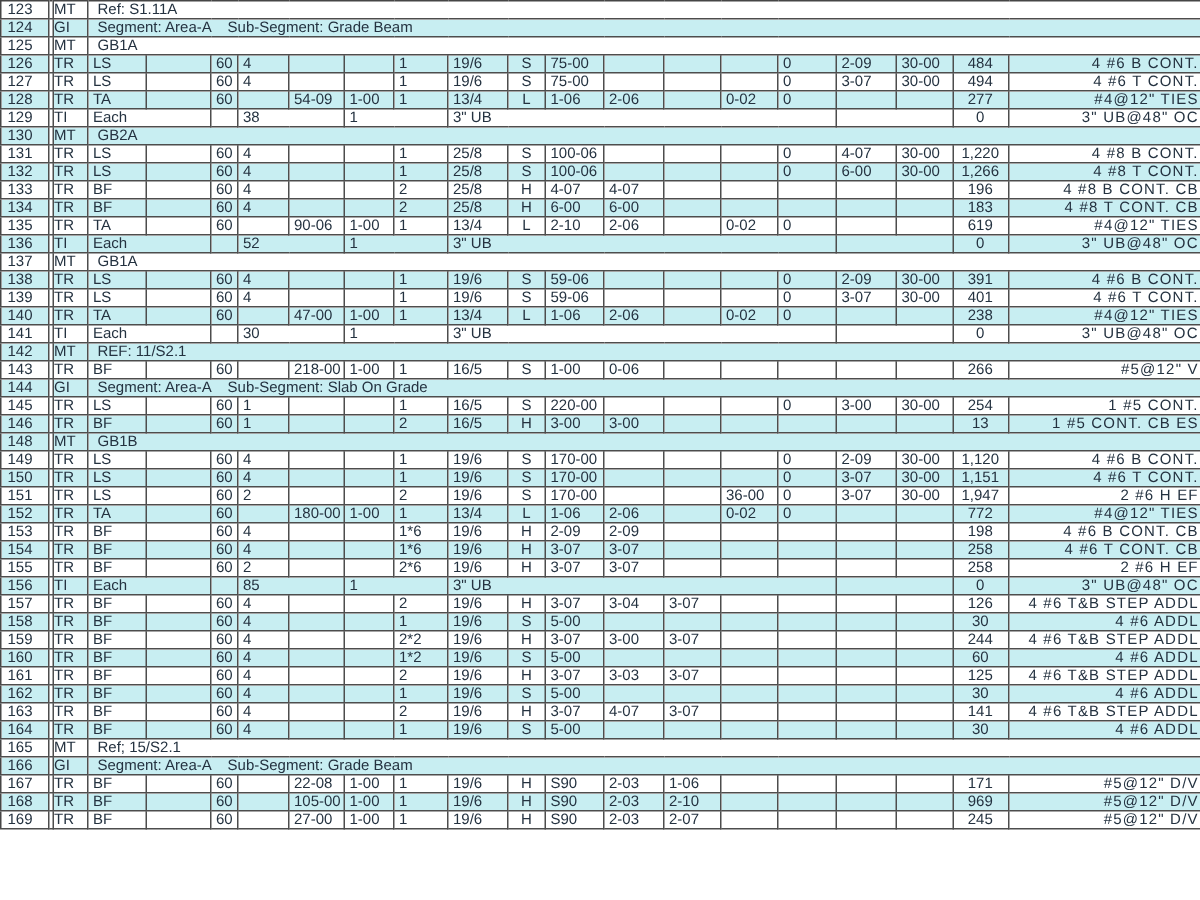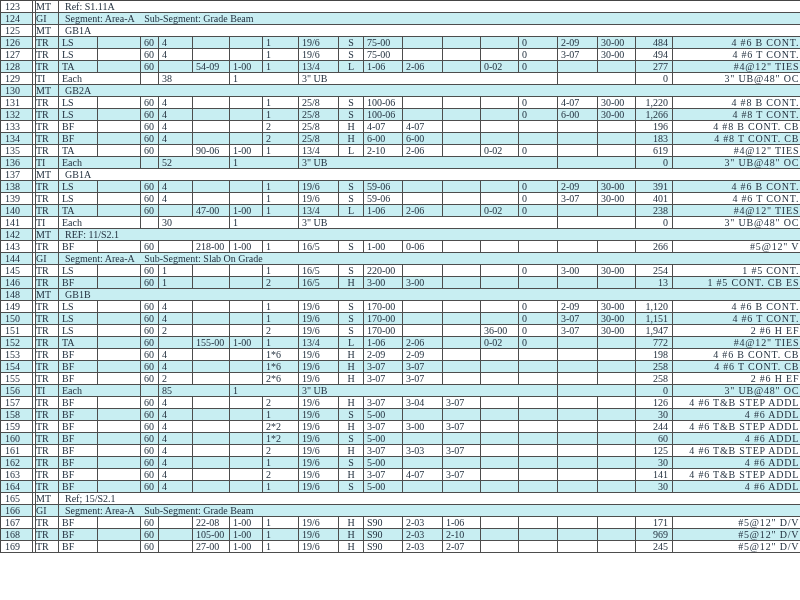--- a/index.html
+++ b/index.html
@@ -1,31 +1,31 @@
 <!DOCTYPE html>
 <html><head>
 <meta charset="utf-8">
 <style>
   html,body{margin:0;padding:0;width:800px;height:600px;overflow:hidden;background:#ffffff;}
   table.barlist{
     border-collapse:collapse;table-layout:fixed;width:800px;height:472px;
-    font-family:Liberation Serif, serif;font-size:10px;color:#243240;
+    font-family:Liberation Sans, sans-serif;font-size:10px;color:#243240;
     border-top:1px solid #454545;border-left:1px solid #454545;
   }
   td{
     border-right:1px solid #4d4d4d;border-bottom:1px solid #4d4d4d;
     padding:0 1px 0 3px;white-space:nowrap;overflow:hidden;
     vertical-align:middle;line-height:10px;height:11px;background:#ffffff;
   }
   tr.alt td{background:#c8eef2;}
   td.gap{padding:0;background:#ffffff !important;}
   td.num{padding-left:4px;}
   td.type{text-align:left;padding:0;}
   td.shape{text-align:center;padding:0;}
-  td.weight{text-align:right;padding-right:4px;}
+  td.weight{text-align:center;padding-right:4px;}
   td.desc{padding-left:6px;letter-spacing:0.8px;text-align:right;}
   td.note{white-space:pre;padding-left:6px;}
 </style>
 </head>
 <body>
 
 <table class="barlist">
     <colgroup>
       <col style="width: 32px;">
       <col style="width: 3px;">
@@ -529,21 +529,21 @@
         <td class="desc">2 #6 H EF</td>
       </tr>
       <tr class="alt">
         <td class="num">152</td>
         <td class="gap"></td>
         <td class="type">TR</td>
         <td class="sub">TA</td>
         <td></td>
         <td class="grade">60</td>
         <td class="count"></td>
-        <td class="len">155-00</td>
+        <td class="len">180-00</td>
         <td class="wid">1-00</td>
         <td class="qty">1</td>
         <td class="size">13/4</td>
         <td class="shape">L</td>
         <td class="dima">1-06</td>
         <td class="dimb">2-06</td>
         <td class="dimc"></td>
         <td class="dimd">0-02</td>
         <td class="dime">0</td>
         <td class="dimf"></td>

